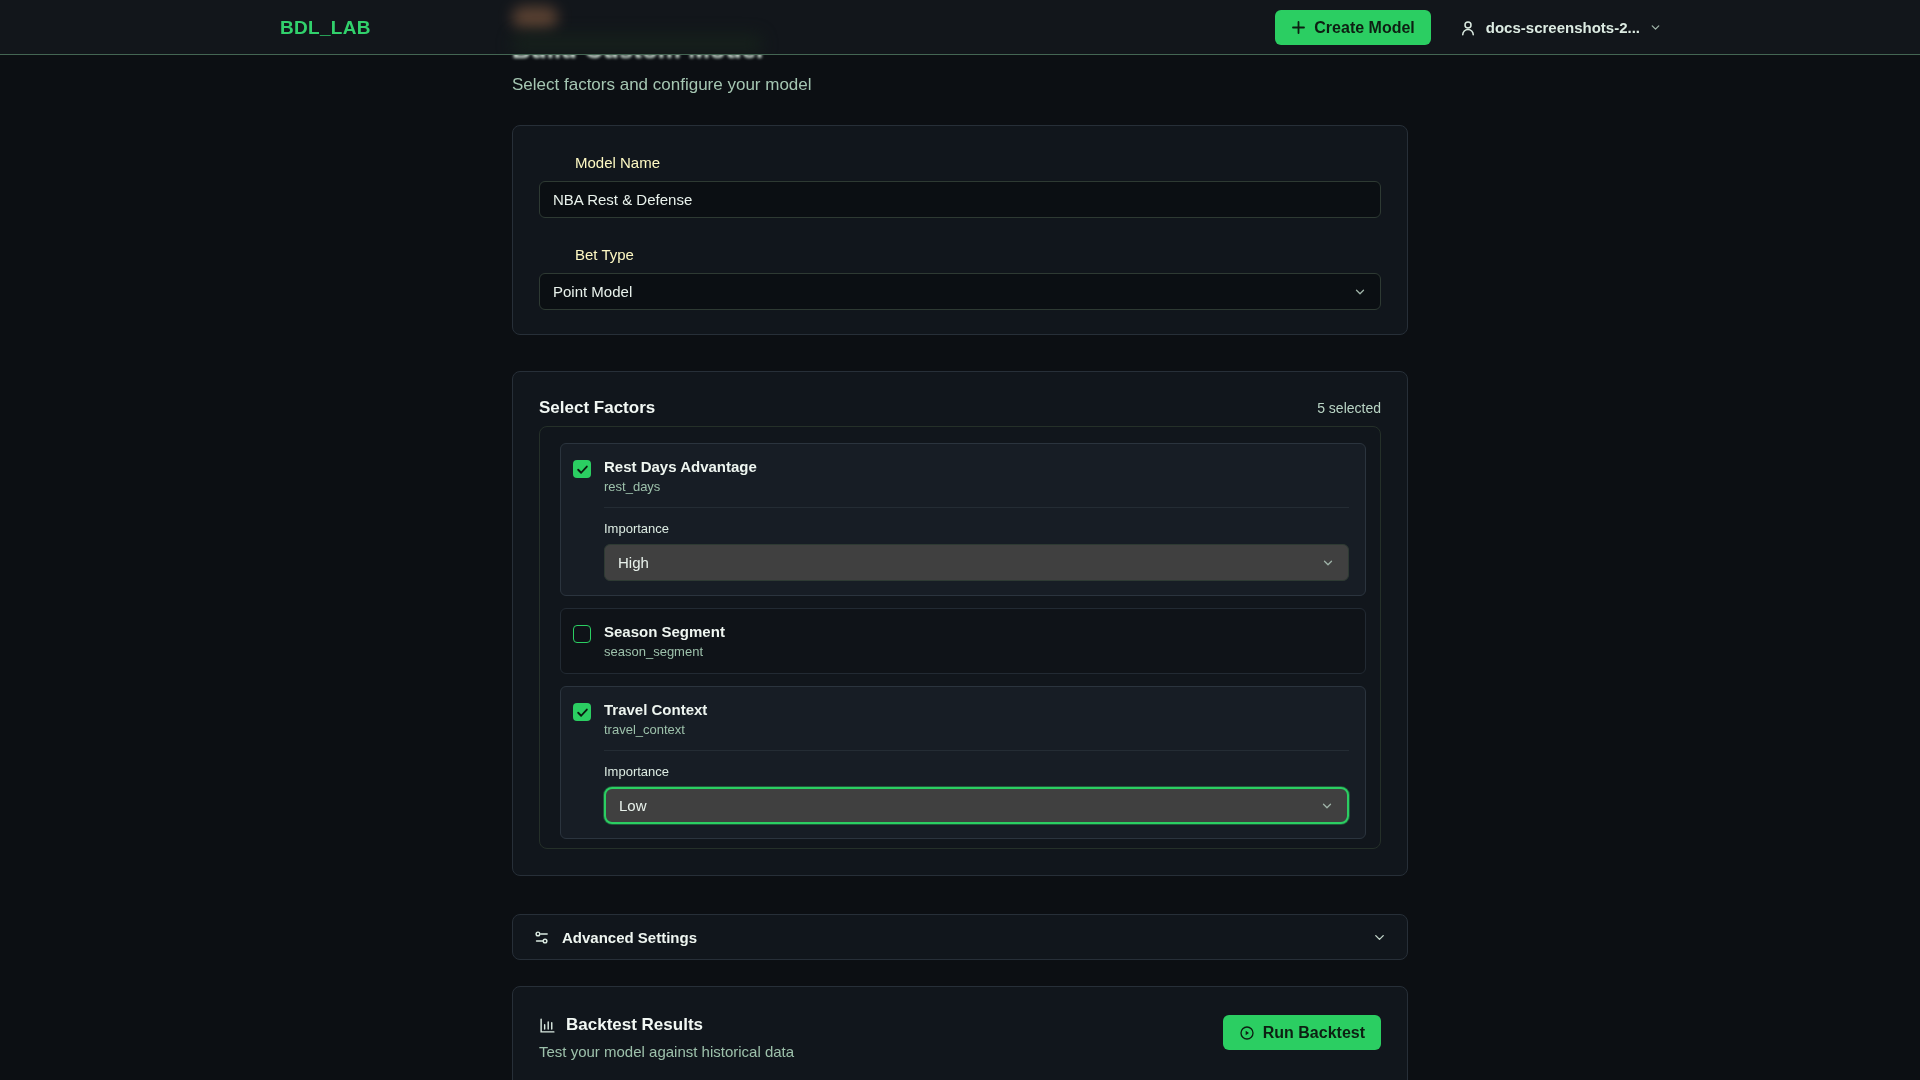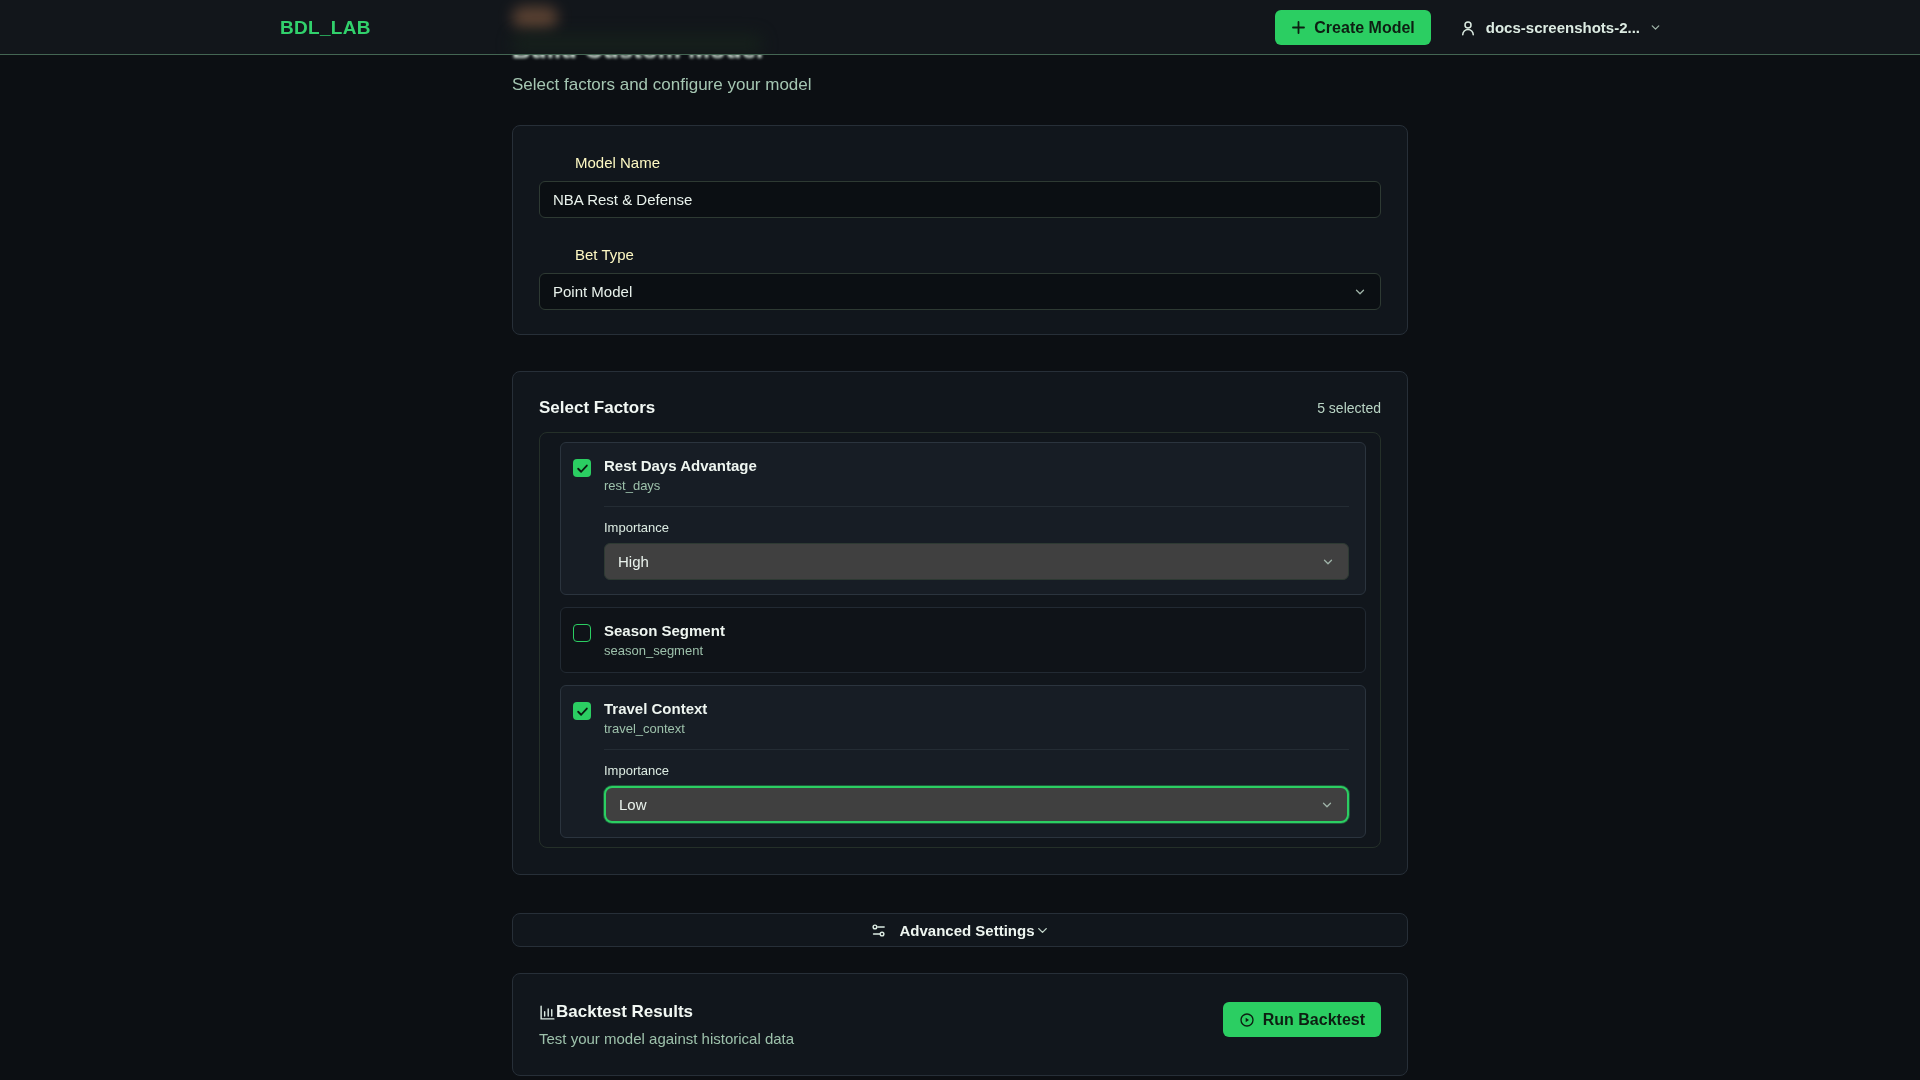--- a/index.html
+++ b/index.html
@@ -78,22 +78,22 @@
     padding:0 13px; font-size:15px; color:#e9f2ec; cursor:pointer;
   }
   .hint { margin-top:9px; font-size:13px; color:#9dc1ab; }
 
   
   .card-factors { margin-top:36px; padding:26px 26px 26px 26px; }
   .factors-head { display:flex; align-items:center; justify-content:space-between; }
   .section-title { font-size:17px; font-weight:bold; color:#f2f8f4; }
   .selected-count { font-size:14px; color:#b9d4c4; }
   .factor-scroll {
-    margin-top:14px; border:1px solid #253029; border-radius:8px;
-    padding:9px 14px 9px 20px;
+    margin-top:8px; border:1px solid #253029; border-radius:8px;
+    padding:16px 14px 9px 20px;
   }
   .factor-item { border-radius:6px; padding:14px 16px 14px 12px; }
   .factor-item.checked { background:#171d25; border:1px solid #2b343e; }
   .factor-item.unchecked { background:#0f1318; border:1px solid #222a33; }
   .factor-item + .factor-item { margin-top:12px; }
   .factor-row { display:flex; align-items:flex-start; gap:13px; }
   .checkbox {
     width:18px; height:18px; border-radius:4px; margin-top:2px;
     flex:none; cursor:pointer;
     display:flex; align-items:center; justify-content:center;
@@ -106,29 +106,29 @@
   .importance-block { margin-left:31px; }
   .importance-label { font-size:13px; color:#dcebe2; margin-bottom:8px; }
   .select.importance { background:#404040; }
   .select.focused {
     border:2px solid #2bce62; border-radius:8px;
     box-shadow:0 0 0 1px rgba(43,206,98,.35);
   }
 
   
   .card-advanced {
-    margin-top:38px; height:34px; padding:0 36px;
-    display:flex; align-items:center; justify-content:center;
+    margin-top:38px; height:46px; padding:0 20px;
+    display:flex; align-items:center; justify-content:space-between;
     cursor:pointer;
   }
   .adv-left { display:flex; align-items:center; gap:12px; font-size:15px; font-weight:bold; color:#eef5f0; }
 
   
   .card-backtest { margin-top:26px; padding:28px 26px; display:flex; align-items:flex-start; justify-content:space-between; }
-  .bt-title-row { display:flex; align-items:center; }
+  .bt-title-row { display:flex; align-items:center; gap:10px; }
   .bt-subtitle { margin-top:8px; font-size:15px; color:#9dc1ab; }
   .muted-icon { color:#dcebe2; }
 </style>
 </head>
 <body>
 
 <div class="header">
   <div class="brand">BDL_LAB</div>
   <div class="blur-badge"></div>
   <div class="blur-title-smudge"></div>

